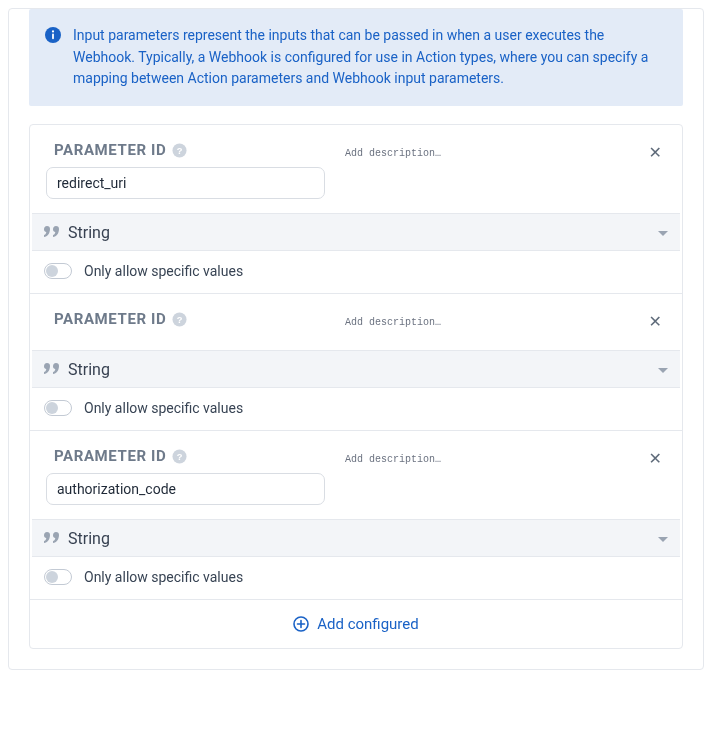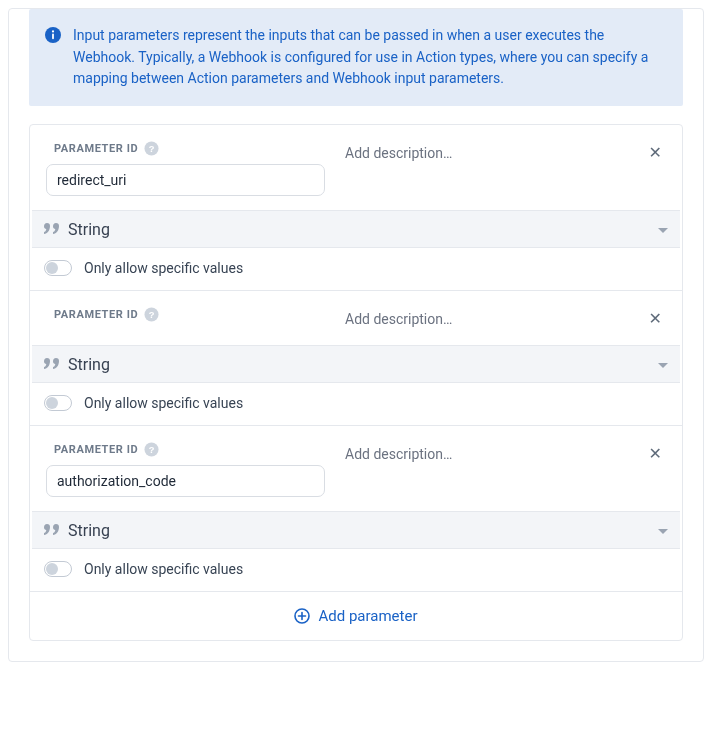--- a/index.html
+++ b/index.html
@@ -75,21 +75,21 @@
   .param-left{
     flex:0 0 45%;
   }
   .label-row{
     display:flex;
     align-items:center;
     gap:6px;
     margin-bottom:8px;
   }
   .param-label{
-    font-size:11px;
+    font-size:15px;
     font-weight:700;
     letter-spacing:0.6px;
     color:var(--label);
     text-transform:uppercase;
     padding-left:8px;
   }
   .help-icon{
     width:15px;height:15px;
     color:#c3cad4;
   }
@@ -105,22 +105,23 @@
   }
   .param-right{
     flex:1;
     display:flex;
     align-items:center;
     justify-content:space-between;
     padding-top:0px;
   }
   .add-desc{
     color:var(--muted);
-    font-size:14px;
+    font-size:10px;
     cursor:text;
+    font-family:Liberation Mono, monospace;
   }
   .close-btn{
     background:none;border:none;cursor:pointer;color:#5f6b7a;padding:4px;
     font-size:16px;line-height:1;
   }
   .type-select{
     margin:0 2px;
     background:var(--grey-bg);
     border-top:1px solid var(--border-light);
     border-bottom:1px solid var(--border-light);
@@ -332,19 +333,19 @@
           </div>
         </div>
 
         <div class="add-row">
           <span class="plus-icon">
             <svg viewBox="0 0 16 16" width="16" height="16">
                 <circle cx="8" cy="8" r="7" fill="none" stroke="#1a62c6" stroke-width="1.6"></circle>
                 <path d="M8 4.5 V11.5 M4.5 8 H11.5" stroke="#1a62c6" stroke-width="1.6" stroke-linecap="round"></path>
               </svg>
           </span>
-          <span>Add parameter</span>
+          <span>Add configured</span>
         </div>
 
       </div>
     </div>
   </div>
 </div>
 
 </body></html>

